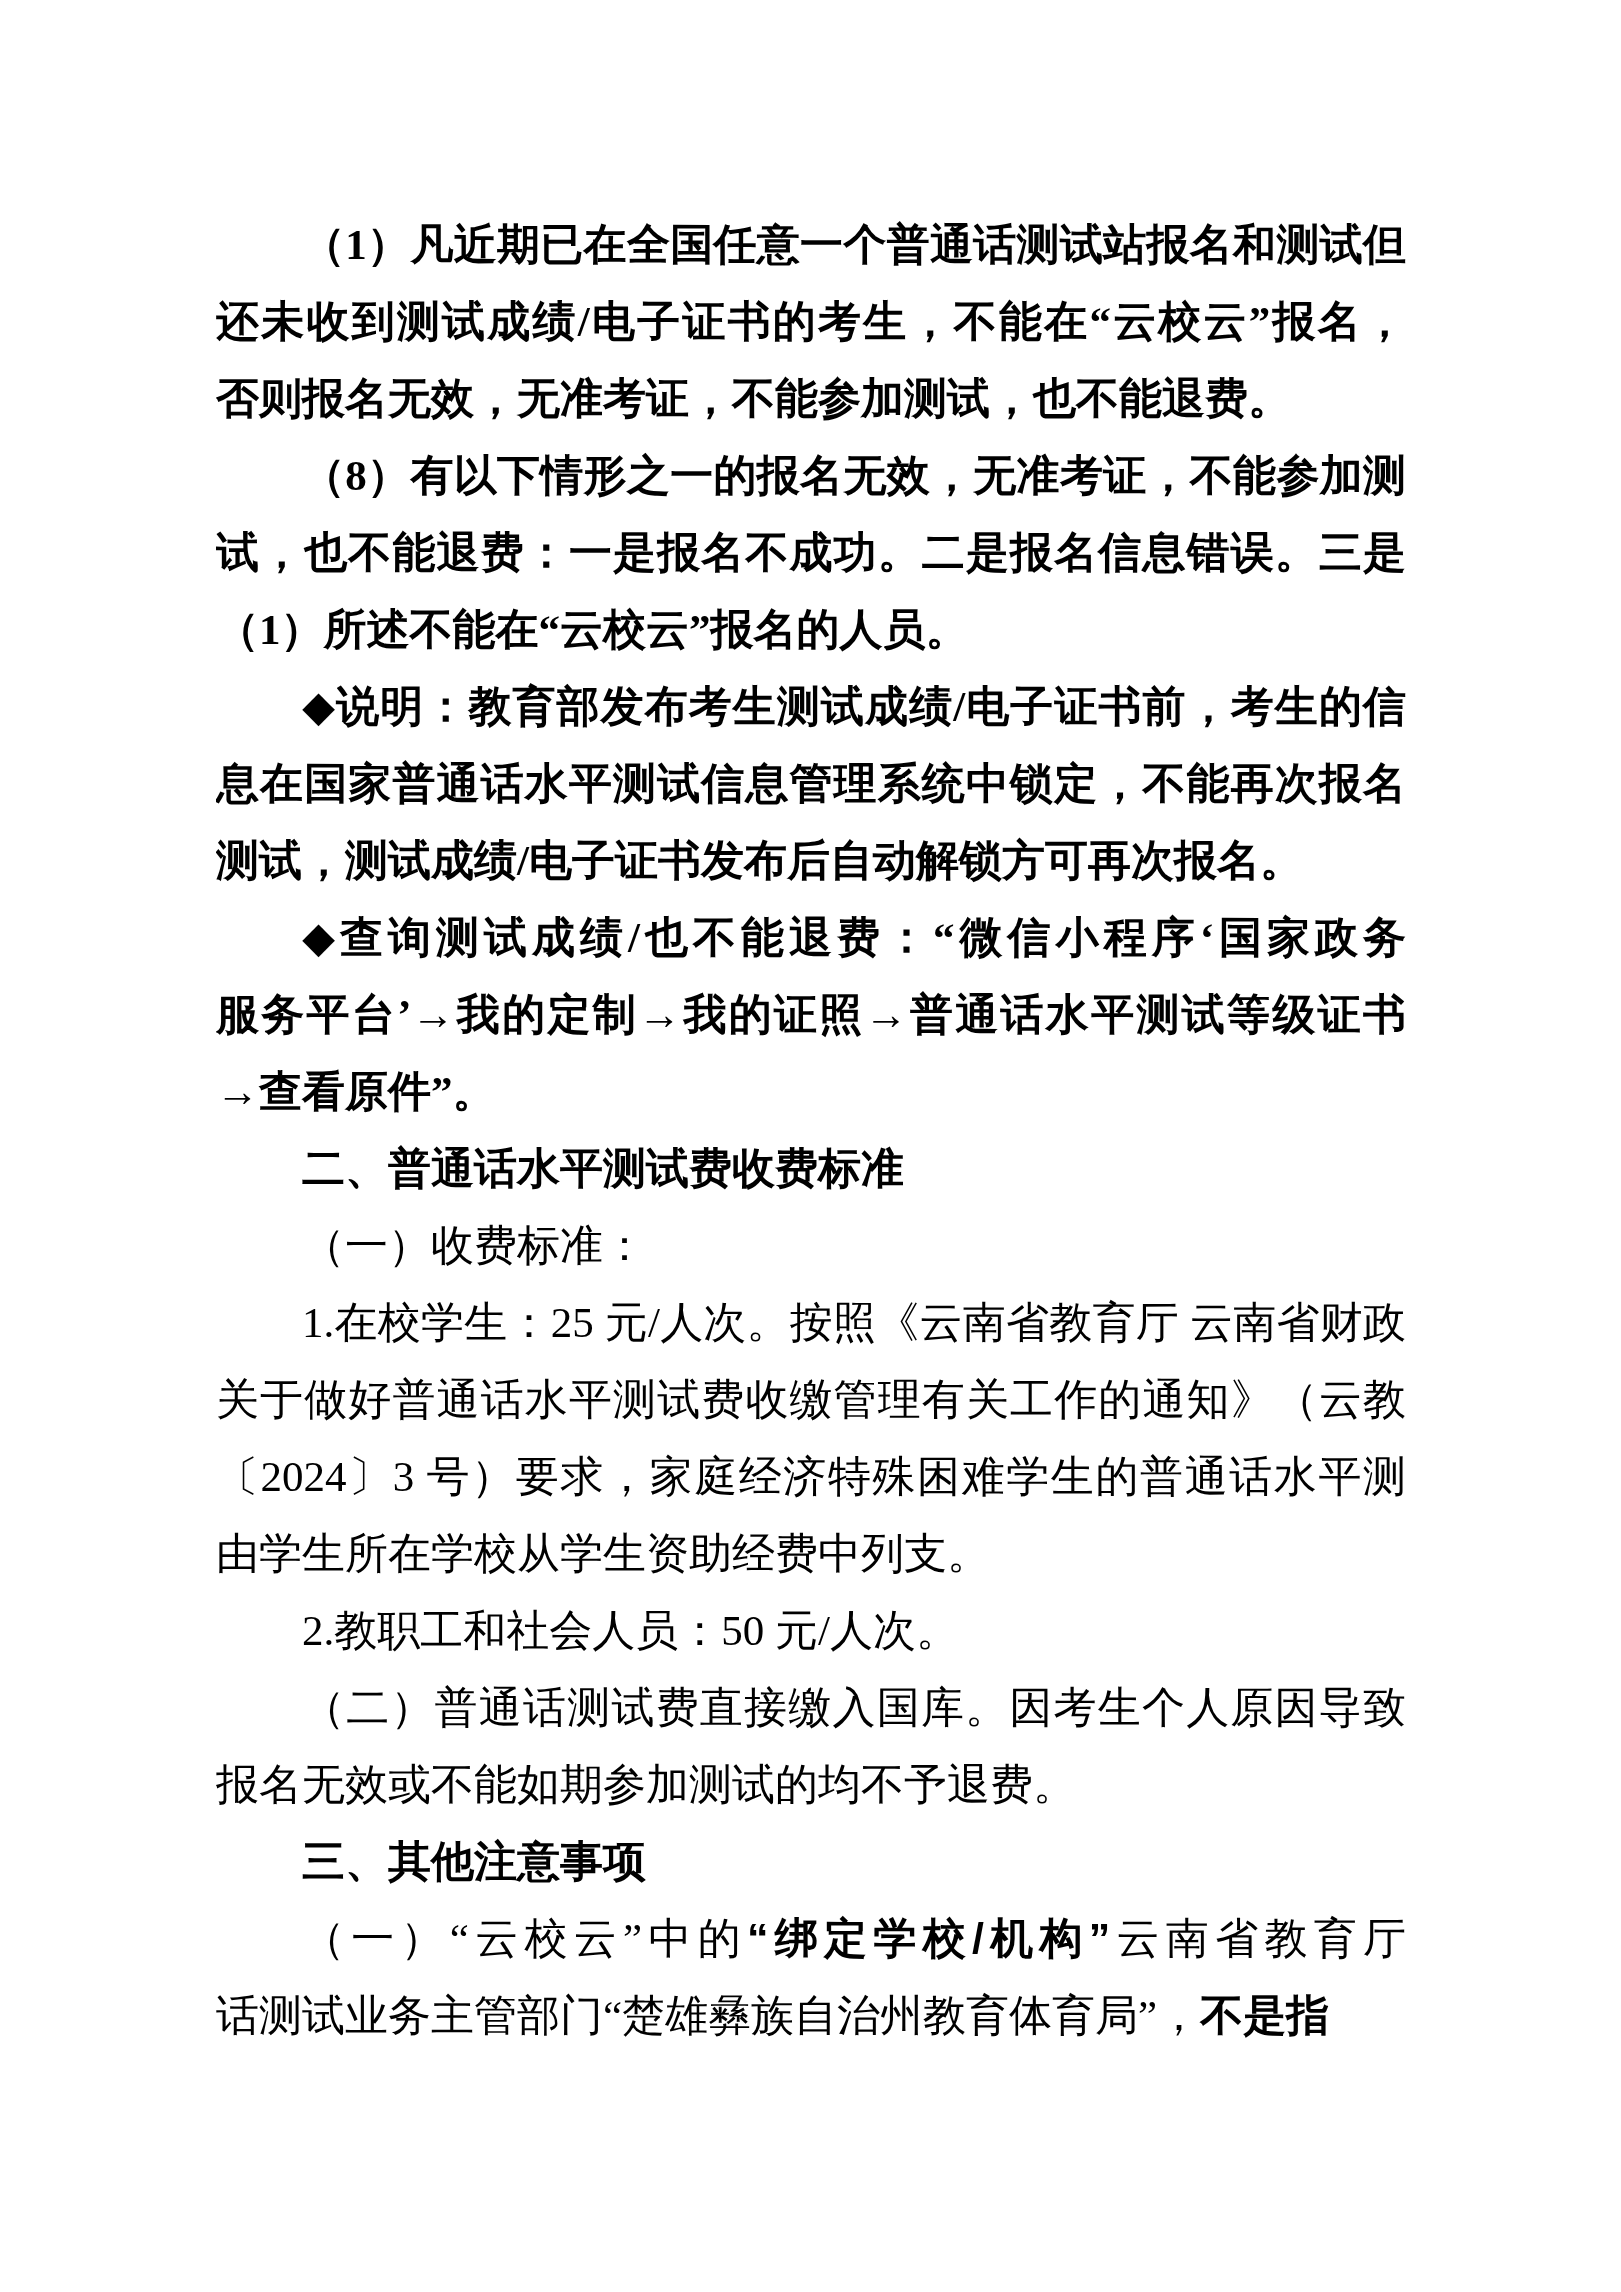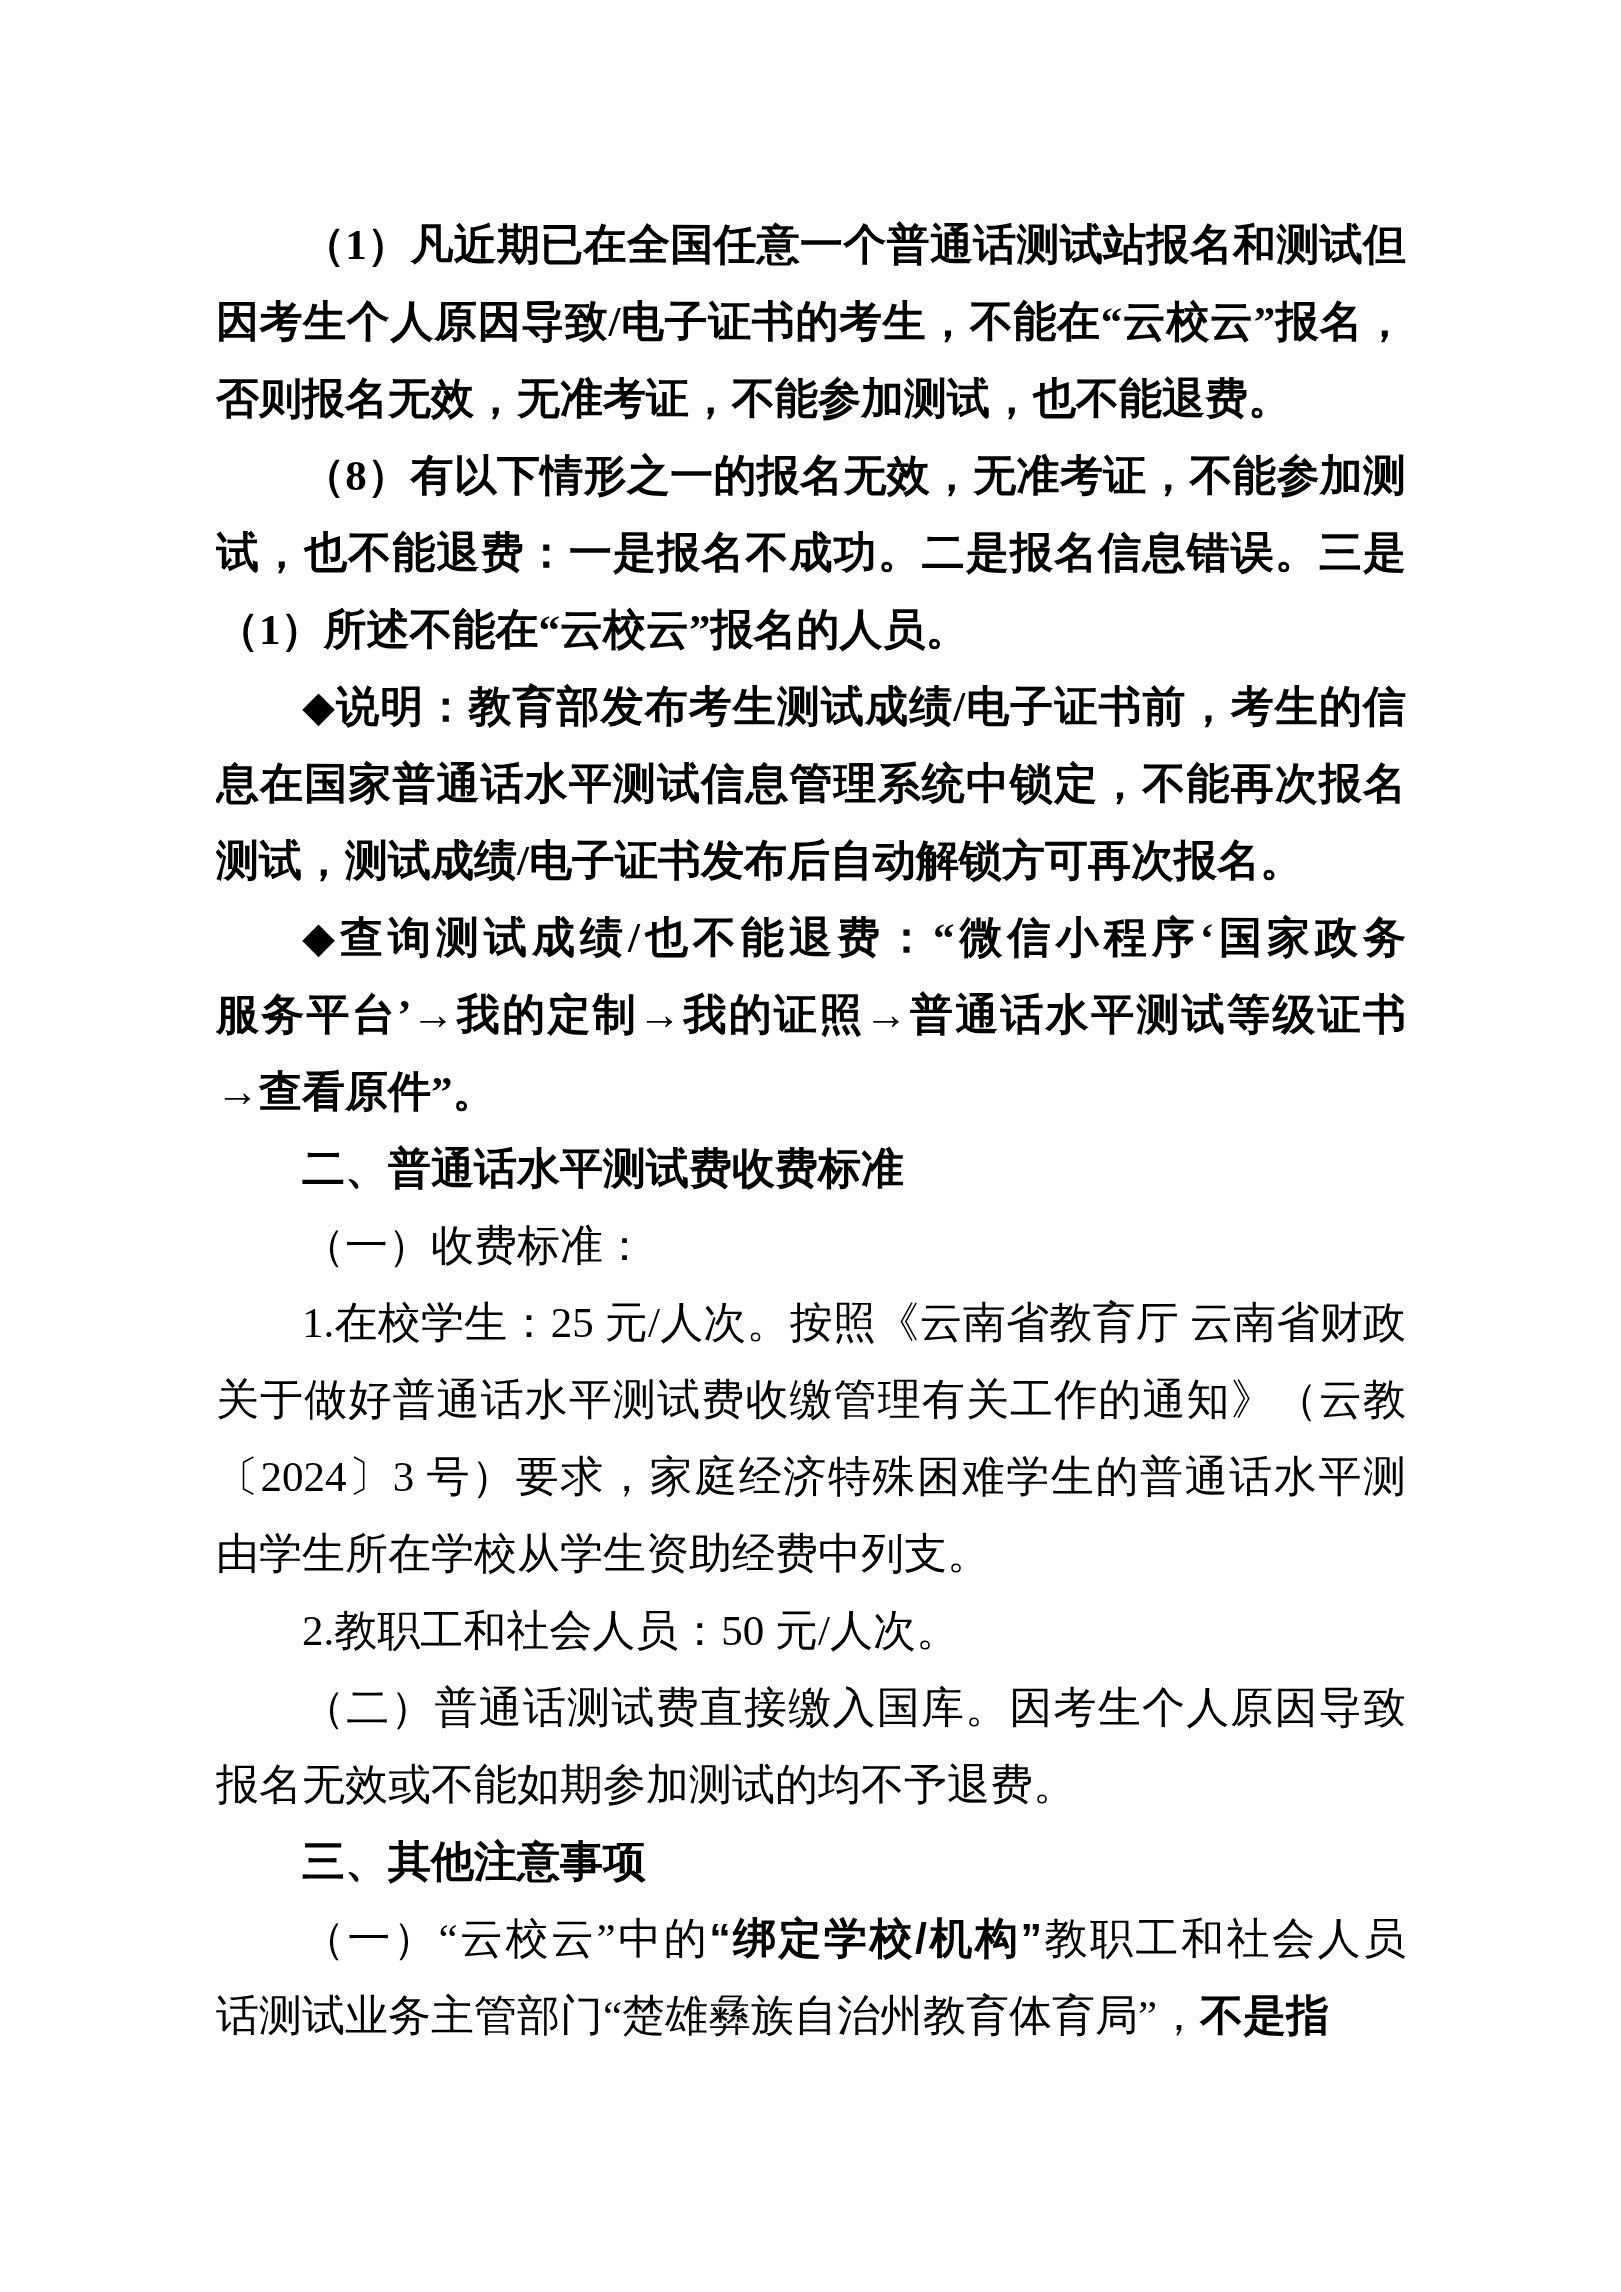--- a/index.html
+++ b/index.html
@@ -51,21 +51,21 @@
     }
     .seg { white-space: pre-wrap; }
   </style>
 </head>
 <body>
 
 <div class="page">
   <div>
       <div class="block song-bold">
         <div class="line just first"><span class="seg">（1）凡近期已在全国任意一个普通话测试站报名和测试但</span></div>
-        <div class="line just"><span class="seg">因考生个人原因导致/电子证书的考生，不能在“云校云”报名，</span></div>
+        <div class="line just"><span class="seg">还未收到测试成绩/电子证书的考生，不能在“云校云”报名，</span></div>
         <div class="line last"><span class="seg">否则报名无效，无准考证，不能参加测试，也不能退费。</span></div>
       </div>
       <div class="block song-bold">
         <div class="line just first"><span class="seg">（8）有以下情形之一的报名无效，无准考证，不能参加测</span></div>
         <div class="line just"><span class="seg">试，也不能退费：一是报名不成功。二是报名信息错误。三是</span></div>
         <div class="line last"><span class="seg">（1）所述不能在“云校云”报名的人员。</span></div>
       </div>
       <div class="block song-bold">
         <div class="line just first"><span class="seg">◆说明：教育部发布考生测试成绩/电子证书前，考生的信</span></div>
         <div class="line just"><span class="seg">息在国家普通话水平测试信息管理系统中锁定，不能再次报名</span></div>
@@ -92,18 +92,18 @@
         <div class="line last first"><span class="seg">2.教职工和社会人员：50 元/人次。</span></div>
       </div>
       <div class="block fangsong">
         <div class="line just first"><span class="seg">（二）普通话测试费直接缴入国库。因考生个人原因导致</span></div>
         <div class="line last"><span class="seg">报名无效或不能如期参加测试的均不予退费。</span></div>
       </div>
       <div class="block heading">
         <div class="line last first"><span class="seg">三、其他注意事项</span></div>
       </div>
       <div class="block kaiti">
-        <div class="line just first"><span class="seg">（一）“云校云”中的</span><span class="seg bold-seg">“绑定学校/机构”</span><span class="seg">教职工和社会人员</span></div>
+        <div class="line just first"><span class="seg">（一）“云校云”中的</span><span class="seg bold-seg">“绑定学校/机构”</span><span class="seg">云南省教育厅</span></div>
         <div class="line last"><span class="seg">话测试业务主管部门“楚雄彝族自治州教育体育局”，</span><span class="seg bold-seg">不是指</span></div>
       </div>
     </div>
 </div>
 
 
 </body></html>

